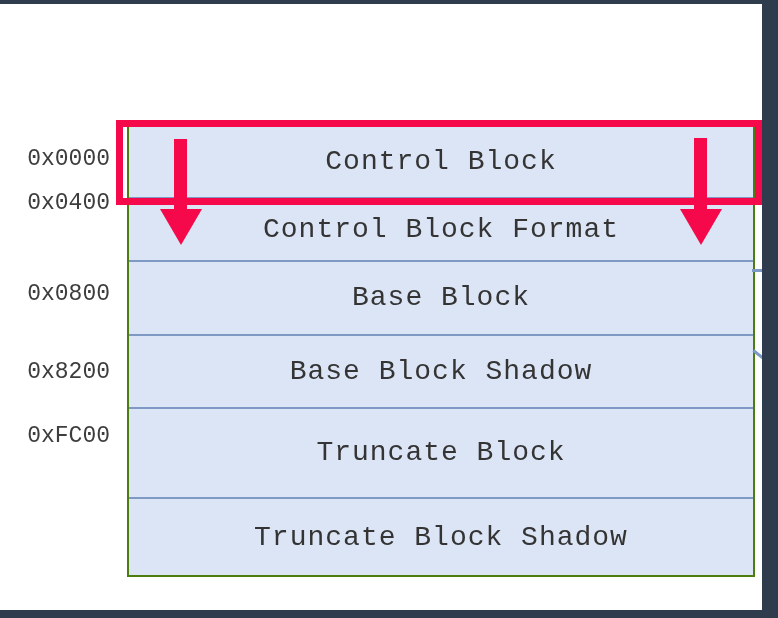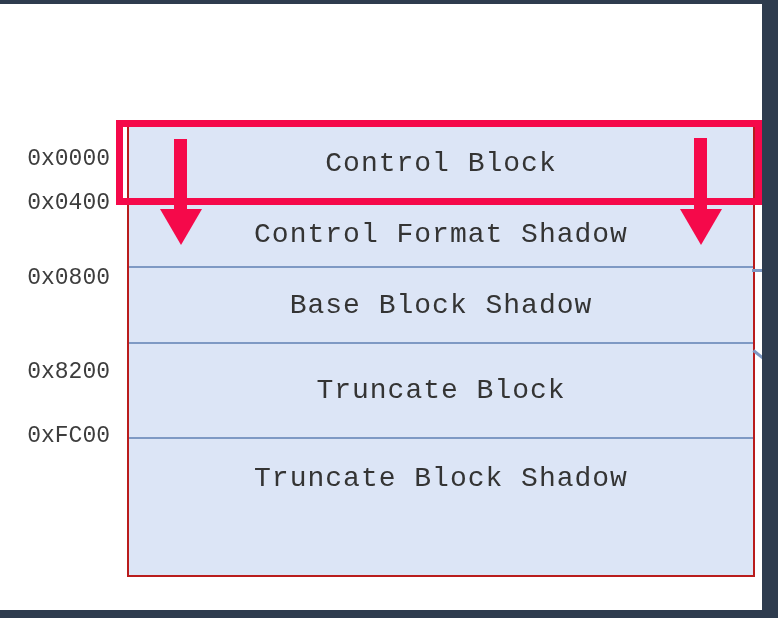--- a/index.html
+++ b/index.html
@@ -24,27 +24,27 @@
   .title{
     position:absolute;top:26px;left:416px;transform:translateX(-50%);
     font-size:34px;line-height:40px;white-space:nowrap;color:#2b2b2b;
   }
 
   
   .addr{
     position:absolute;left:24px;width:86px;height:24px;line-height:24px;
     text-align:right;font-size:23px;color:#3d3d3d;white-space:nowrap;
   }
-  .addr-0{top:119px;margin-top:28px;} .addr-1{top:191px;} .addr-2{top:266px;}
+  .addr-0{top:119px;margin-top:28px;} .addr-1{top:191px;} .addr-2{top:282px;}
   .addr-3{top:360px;font-family:Liberation Mono, monospace;} .addr-4{top:424px;} .addr-5{top:498px;}
 
   
   .stack{
     position:absolute;left:127px;top:125px;width:628px;height:452px;
-    border:2px solid #b91c1c;background:var(--block-fill);
+    border:2px solid #4d7c0f;background:var(--block-fill);
     display:flex;flex-direction:column;z-index:1;
   }
   .block{
     display:flex;align-items:center;justify-content:center;
     font-size:28px;letter-spacing:1px;white-space:nowrap;color:#343434;
   }
   .block + .block{border-top:2px solid var(--block-border);}
   .blk-0{height:73px;} .blk-1{height:66px;} .blk-2{height:77px;}
   .blk-3{height:76px;align-items:center;} .blk-4{height:95px;} .blk-5{height:81px;align-items:center;}
 
@@ -85,21 +85,24 @@
   <div class="addr addr-1">0x0400</div>
   <div class="addr addr-2">0x0800</div>
   <div class="addr addr-3">0x8200</div>
   <div class="addr addr-4">0xFC00</div>
 
   <div class="stack">
     <div class="block blk-0">
       <span>Control Block</span>
     </div>
     <div class="block blk-1">
-      <span>Control Format Shadow</span>
+      <span>Control Block Format</span>
+    </div>
+    <div class="block blk-2">
+      <span>Base Block</span>
     </div>
     <div class="block blk-3">
       <span>Base Block Shadow</span>
     </div>
     <div class="block blk-4">
       <span>Truncate Block</span>
     </div>
     <div class="block blk-5">
       <span>Truncate Block Shadow</span>
     </div>

